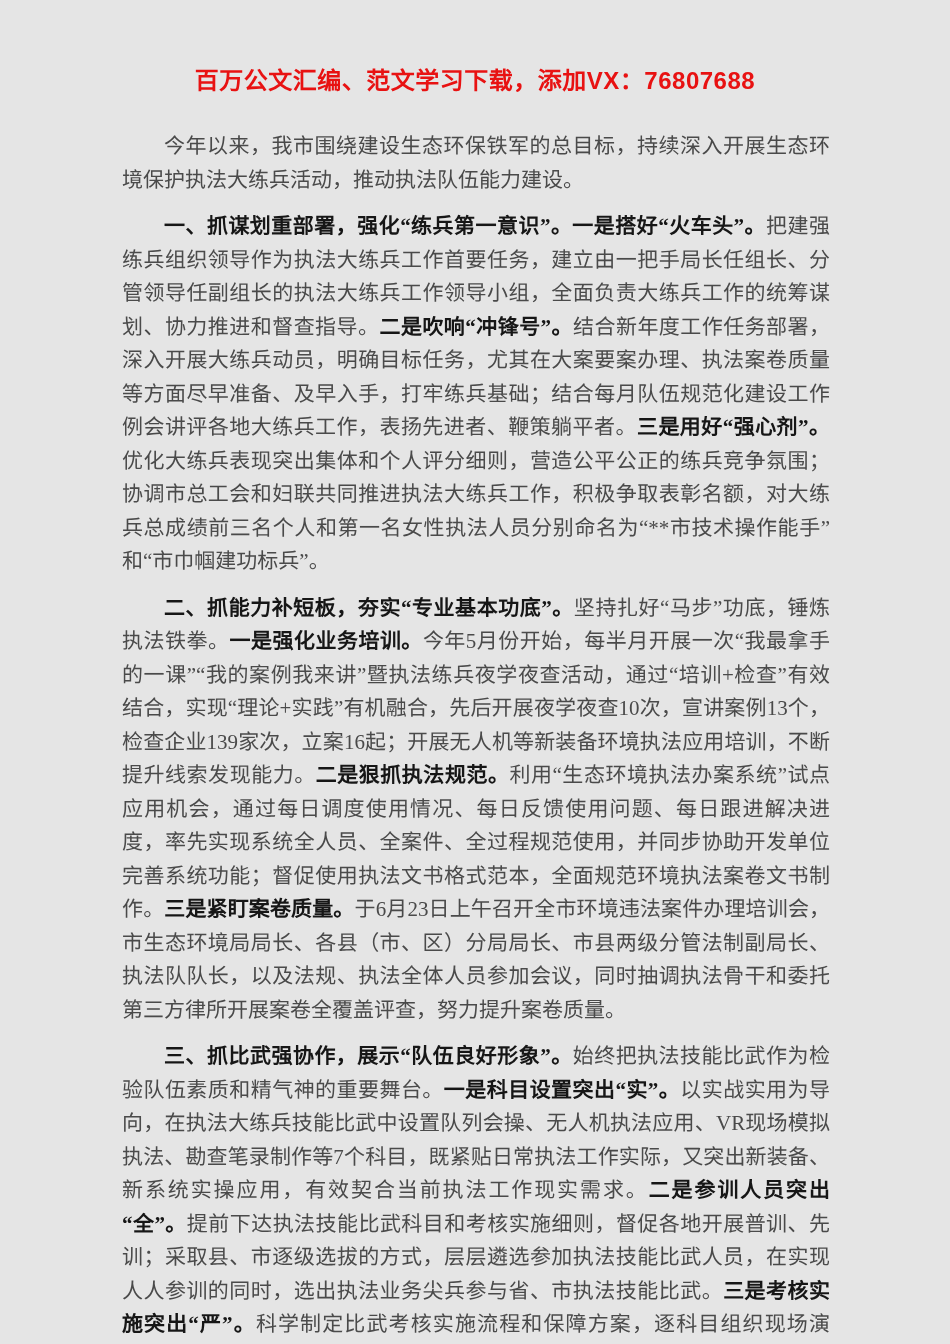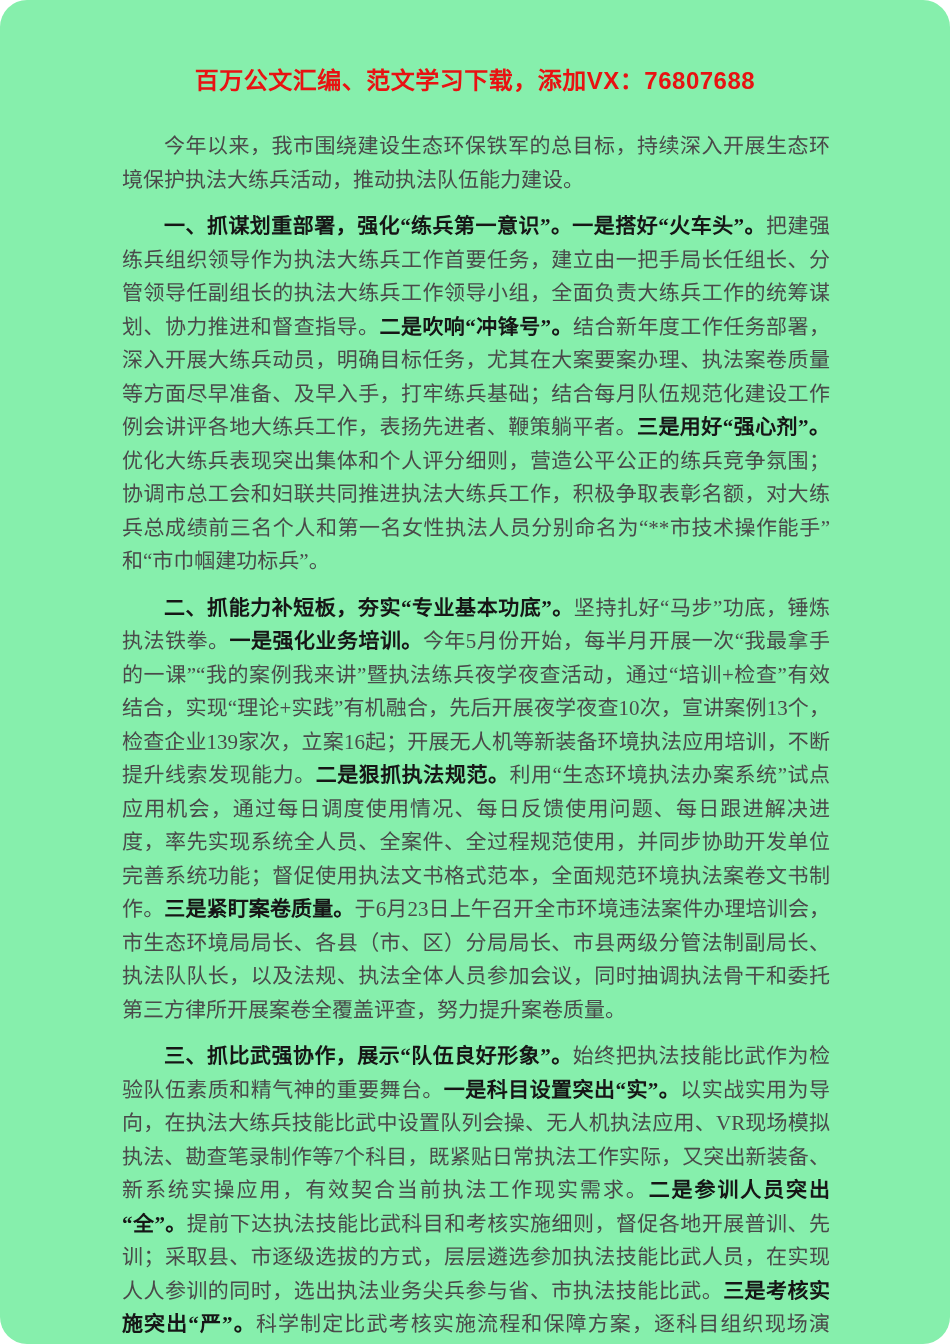--- a/index.html
+++ b/index.html
@@ -51,21 +51,21 @@
     font-weight: normal;
   }
   .run.bold {
     font-weight: bold;
     color: #161616;
   }
 </style>
 </head>
 <body>
 
-<div class="page" style="background: #86efac; border-radius: 27px;">
+<div class="page" style="background: #e5e5e5;">
   <div class="promo-header" style="color: rgb(232, 18, 18);">百万公文汇编、范文学习下载，添加VX：76807688</div>
   <div class="doc-body">
       <p class="para" style="color: rgb(74, 74, 74);"><span class="run">今年以来，我市围绕建设生态环保铁军的总目标，持续深入开展生态环境保护执法大练兵活动，推动执法队伍能力建设。</span></p>
       <p class="para" style="color: rgb(74, 74, 74);"><span class="run bold" style="color: rgb(22, 22, 22);">一、抓谋划重部署，强化“练兵第一意识”。一是搭好“火车头”。</span><span class="run">把建强练兵组织领导作为执法大练兵工作首要任务，建立由一把手局长任组长、分管领导任副组长的执法大练兵工作领导小组，全面负责大练兵工作的统筹谋划、协力推进和督查指导。</span><span class="run bold" style="color: rgb(22, 22, 22);">二是吹响“冲锋号”。</span><span class="run">结合新年度工作任务部署，深入开展大练兵动员，明确目标任务，尤其在大案要案办理、执法案卷质量等方面尽早准备、及早入手，打牢练兵基础；结合每月队伍规范化建设工作例会讲评各地大练兵工作，表扬先进者、鞭策躺平者。</span><span class="run bold" style="color: rgb(22, 22, 22);">三是用好“强心剂”。</span><span class="run">优化大练兵表现突出集体和个人评分细则，营造公平公正的练兵竞争氛围；协调市总工会和妇联共同推进执法大练兵工作，积极争取表彰名额，对大练兵总成绩前三名个人和第一名女性执法人员分别命名为“**市技术操作能手”和“市巾帼建功标兵”。</span></p>
       <p class="para" style="color: rgb(74, 74, 74);"><span class="run bold" style="color: rgb(22, 22, 22);">二、抓能力补短板，夯实“专业基本功底”。</span><span class="run">坚持扎好“马步”功底，锤炼执法铁拳。</span><span class="run bold" style="color: rgb(22, 22, 22);">一是强化业务培训。</span><span class="run">今年5月份开始，每半月开展一次“我最拿手的一课”“我的案例我来讲”暨执法练兵夜学夜查活动，通过“培训+检查”有效结合，实现“理论+实践”有机融合，先后开展夜学夜查10次，宣讲案例13个，检查企业139家次，立案16起；开展无人机等新装备环境执法应用培训，不断提升线索发现能力。</span><span class="run bold" style="color: rgb(22, 22, 22);">二是狠抓执法规范。</span><span class="run">利用“生态环境执法办案系统”试点应用机会，通过每日调度使用情况、每日反馈使用问题、每日跟进解决进度，率先实现系统全人员、全案件、全过程规范使用，并同步协助开发单位完善系统功能；督促使用执法文书格式范本，全面规范环境执法案卷文书制作。</span><span class="run bold" style="color: rgb(22, 22, 22);">三是紧盯案卷质量。</span><span class="run">于6月23日上午召开全市环境违法案件办理培训会，市生态环境局局长、各县（市、区）分局局长、市县两级分管法制副局长、执法队队长，以及法规、执法全体人员参加会议，同时抽调执法骨干和委托第三方律所开展案卷全覆盖评查，努力提升案卷质量。</span></p>
       <p class="para" style="color: rgb(74, 74, 74);"><span class="run bold" style="color: rgb(22, 22, 22);">三、抓比武强协作，展示“队伍良好形象”。</span><span class="run">始终把执法技能比武作为检验队伍素质和精气神的重要舞台。</span><span class="run bold" style="color: rgb(22, 22, 22);">一是科目设置突出“实”。</span><span class="run">以实战实用为导向，在执法大练兵技能比武中设置队列会操、无人机执法应用、VR现场模拟执法、勘查笔录制作等7个科目，既紧贴日常执法工作实际，又突出新装备、新系统实操应用，有效契合当前执法工作现实需求。</span><span class="run bold" style="color: rgb(22, 22, 22);">二是参训人员突出“全”。</span><span class="run">提前下达执法技能比武科目和考核实施细则，督促各地开展普训、先训；采取县、市逐级选拔的方式，层层遴选参加执法技能比武人员，在实现人人参训的同时，选出执法业务尖兵参与省、市执法技能比武。</span><span class="run bold" style="color: rgb(22, 22, 22);">三是考核实施突出“严”。</span><span class="run">科学制定比武考核实施流程和保障方案，逐科目组织现场演练，实现7小时内完成13个参赛组7个科目所有比武考核；严格现场考核组织实施，邀请各地领队参与考核打分和监督，助力考核公平公正；邀请第三方服务机构协助开展无人机、在线监控等专业要求高、组织难度大等科目现场考核，确保比武考核安全、顺利。</span></p>
     </div>
 </div>
 
 </body></html>

